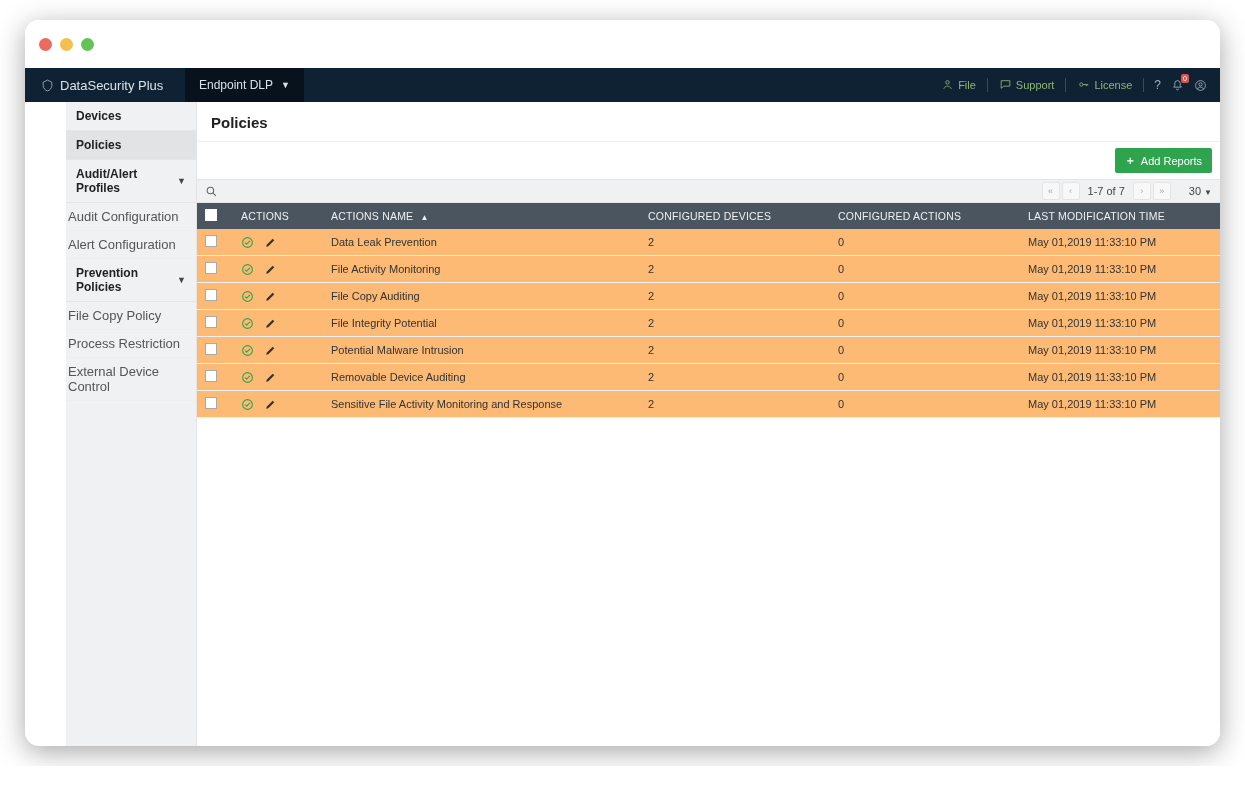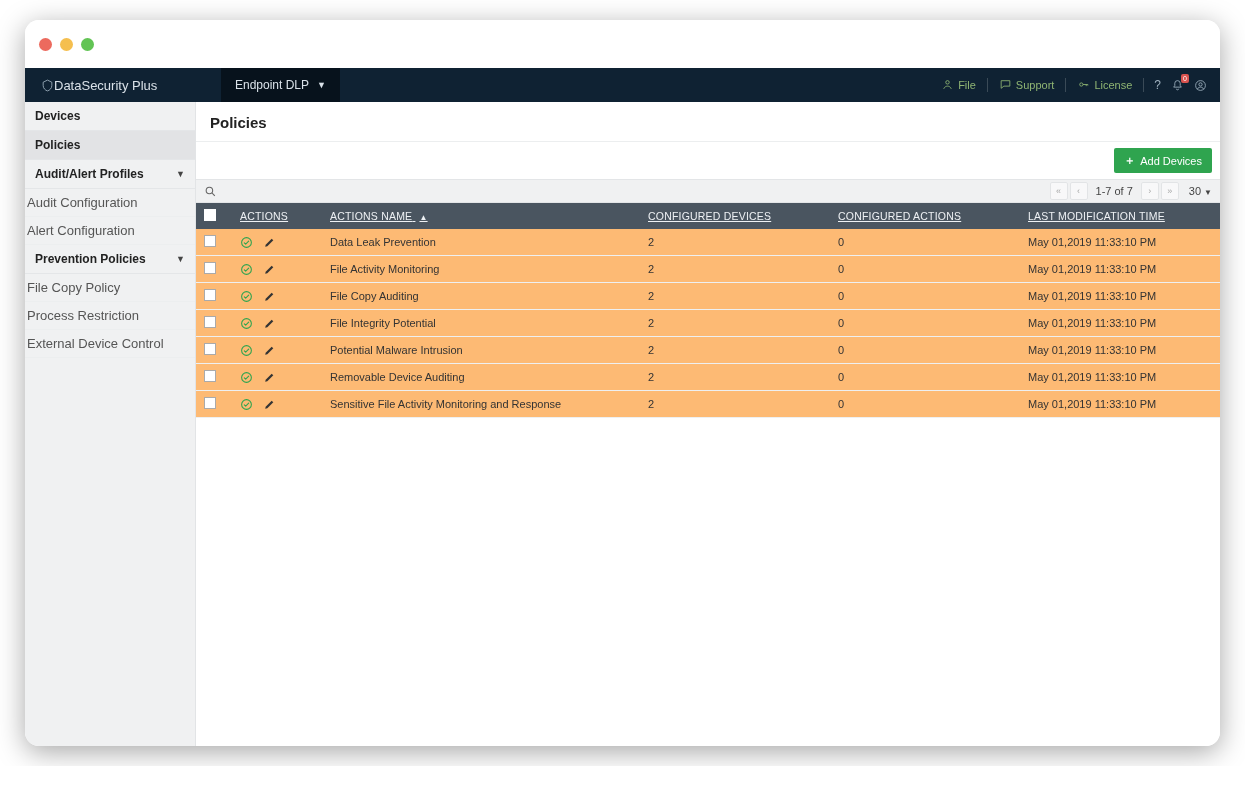--- a/index.html
+++ b/index.html
@@ -35,34 +35,34 @@
     background: #0f2233;
     display: flex;
     align-items: center;
     color: #d9e1e8;
     font-size: 12px;
   }
   .brand {
     padding: 0 16px;
     display: flex;
     align-items: center;
+    gap: 6px;
     font-size: 13px;
     font-weight: 500;
     width: 160px;
     white-space: nowrap;
   }
   .module-sel {
     background: #07121c;
     height: 100%;
     display: flex;
     align-items: center;
     padding: 0 14px;
     gap: 8px;
     font-size: 12px;
-    margin-left: 36px;
   }
   .topbar-right {
     margin-left: auto;
     display: flex;
     align-items: center;
     gap: 4px;
     padding-right: 10px;
   }
   .tr-link { display: inline-flex; align-items: center; gap: 4px; padding: 0 4px; color: #8fb573; font-size: 11px; cursor: pointer; }
   .tr-link .ico { color: #8fb573; }
@@ -88,25 +88,26 @@
     padding: 8px 0 6px;
     cursor: pointer;
     color: #222;
     border-bottom: 2px solid transparent;
   }
   .subtab.active { border-bottom-color: #2a7de1; font-weight: 600; }
 
   
   .content { flex: 1; display: flex; min-height: 0; }
   .sidebar {
-    width: 171px;
+    width: 131px;
     background: #f0f1f2;
     border-right: 1px solid #e2e4e6;
     font-size: 12px;
     overflow: auto;
+    margin-left: 41px;
   }
   .side-item {
     padding: 7px 10px;
     cursor: pointer;
     display: flex;
     align-items: center;
     justify-content: space-between;
     border-bottom: 1px solid #e4e6e8;
     color: #222;
     font-weight: 600;
@@ -165,32 +166,31 @@
     border-top: 1px solid #e3e5e7;
     border-bottom: 1px solid #e3e5e7;
   }
   .pg-right { margin-left:auto; display:flex; align-items:center; gap:2px; }
   .pg-btn {
     width:18px; height:18px; display:inline-flex; align-items:center; justify-content:center;
     border:1px solid #d7dade; background:#fff; color:#666; font-size:9px; cursor:pointer; border-radius:2px;
   }
   .pg-btn.disabled { opacity:.55; }
   .pg-text { margin: 0 6px; }
-  .pg-size { margin-left:8px; display:inline-flex; align-items:flex-end; gap:3px; font-size:11px; }
+  .pg-size { margin-left:16px; display:inline-flex; align-items:flex-end; gap:3px; font-size:11px; }
 
   table.grid { width: 100%; border-collapse: collapse; font-size: 11px; }
   table.grid thead th {
     background: #4a5560;
     color: #eef1f4;
     font-weight: 500;
     text-align: left;
     padding: 6px 8px;
     font-size: 10.5px;
     letter-spacing: .2px;
-    text-decoration: underline;
   }
   table.grid tbody td {
     padding: 6px 8px;
     border-bottom: 1px solid #eef0f1;
     color: #333;
     background: #fdba74;
   }
   .cell-actions { display:flex; align-items:center; gap:10px; }
   .chk { width:12px; height:12px; border:1px solid #aaa; background:#fff; display:inline-block; }
   .chk.header { border-color:#fff; }
@@ -289,21 +289,21 @@
       <div class="side-sub"><span>Process Restriction</span></div>
       <div class="side-sub"><span>External Device Control</span></div>
     </div>
 
     <div class="main">
       <div class="page-title">Policies</div>
 
       <div class="toolbar-row">
         <button class="btn-add">
           <span style="font-weight:bold;">＋</span>
-          <span>Add Devices</span>
+          <span>Add Reports</span>
         </button>
       </div>
 
       <div class="grid-ctrl">
         <span>
           <svg class="ico-svg" viewBox="0 0 24 24">
               <circle cx="10" cy="10" r="6" fill="none" stroke="#666" stroke-width="2"></circle>
               <path d="M15 15l5 5" stroke="#666" stroke-width="2"></path>
             </svg>
         </span>

